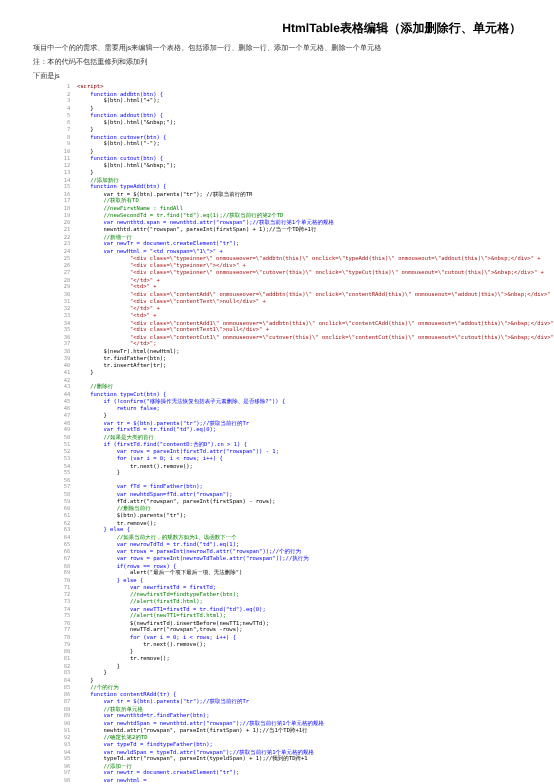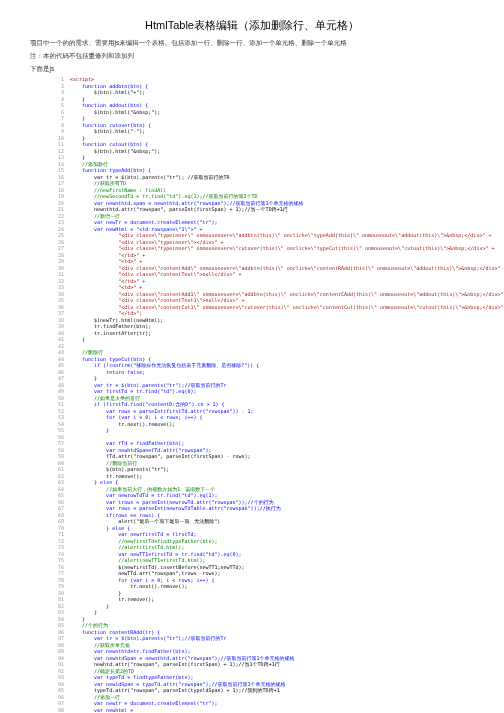--- a/index.html
+++ b/index.html
@@ -1,18 +1,18 @@
 <!DOCTYPE html>
 <html><head>
 <meta charset="utf-8">
 <style>
 *{margin:0;padding:0;box-sizing:border-box}
 body{background:#fff;font-family:"Microsoft YaHei",Arial,sans-serif;font-size:7px;color:#333;width:504px}
 .container{padding:10px 30px}
-h1{font-size:11px;font-weight:normal;text-align:center;color:#000;margin:8px 0 6px}
+h1{font-size:11px;font-weight:bold;text-align:right;color:#000;margin:8px 0 6px}
 .desc{font-size:6.5px;color:#333;margin-bottom:4px}
 .note{font-size:6.5px;color:#333;margin-bottom:4px}
 .subtitle{font-size:6.5px;color:#333;margin-bottom:2px}
 .code-area{font-family:Consolas,monospace;font-size:5px;line-height:1.3;white-space:pre;padding-left:20px}
 .line{display:flex;align-items:flex-start}
 .lineno{display:inline-block;width:14px;text-align:right;color:#999;margin-right:6px;flex-shrink:0;font-size:5px}
 .code-content{white-space:pre}
 .kw{color:#0000ff}
 .str{color:#a31515}
 .com{color:#008000}

